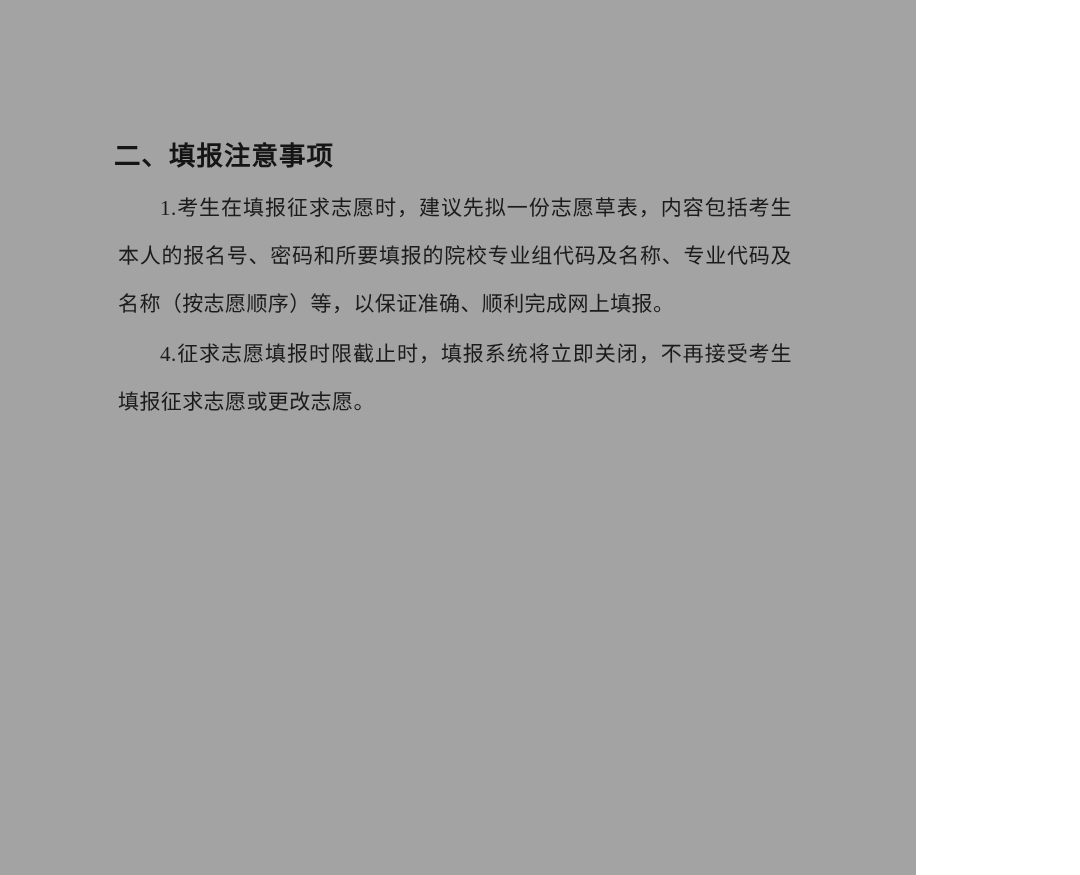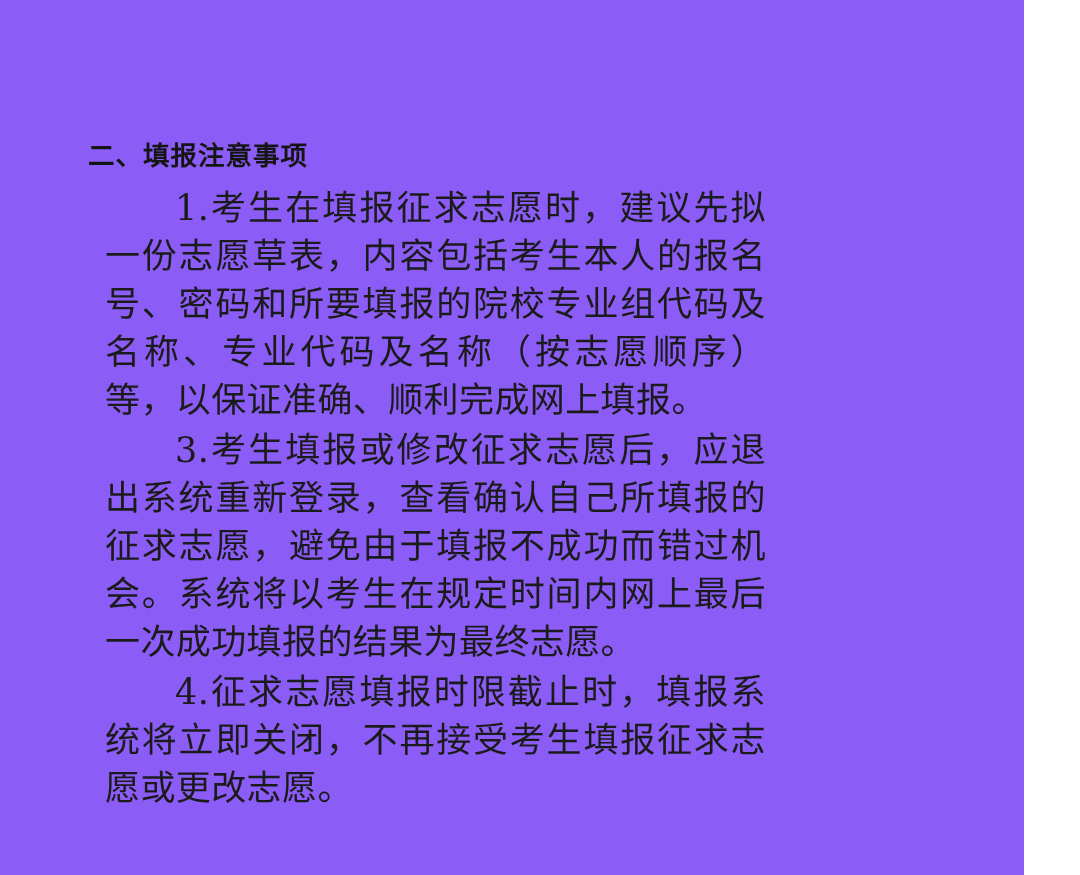--- a/index.html
+++ b/index.html
@@ -10,63 +10,63 @@
   }
   body {
     width: 1080px;
     height: 875px;
     overflow: hidden;
     font-family: "DejaVu Serif", "Liberation Serif", serif;
     color: #1a1a1a;
   }
   .page {
     position: relative;
-    width: 1024px;
+    width: 916px;
     height: 875px;
-    background: #8b5cf6;
+    background: #a3a3a3;
     box-sizing: border-box;
-    padding: 140px 180px 0 88px;
+    padding: 140px 180px 0 114px;
   }
   .doc-body {
     width: 678px;
   }
   .section-heading {
     font-family: "DejaVu Serif", "Liberation Serif", serif;
     font-weight: bold;
     font-size: 26.5px;
     line-height: 1.2;
     letter-spacing: 1px;
     color: #151515;
     margin: 0 0 12px 0;
     text-indent: 0;
   }
   .para {
-    font-size: 35px;
+    font-size: 21px;
     line-height: 48px;
     letter-spacing: 0.4px;
     color: #1b1b1b;
-    margin: 0 0 2px 17px;
+    margin: 0 0 2px 4px;
     text-indent: 2em;
     text-align: justify;
     text-justify: inter-ideograph;
     white-space: normal;
+    font-family: Liberation Serif, serif;
   }
   .para:last-child {
     margin-bottom: 0;
   }
 </style>
 </head>
 <body>
 
 <div class="page">
   <div class="doc-body">
 
     <h2 class="section-heading">二、填报注意事项</h2>
 
     <p class="para">1.考生在填报征求志愿时，建议先拟一份志愿草表，内容包括考生本人的报名号、密码和所要填报的院校专业组代码及名称、专业代码及名称（按志愿顺序）等，以保证准确、顺利完成网上填报。</p>
 
 
-    <p class="para">3.考生填报或修改征求志愿后，应退出系统重新登录，查看确认自己所填报的征求志愿，避免由于填报不成功而错过机会。系统将以考生在规定时间内网上最后一次成功填报的结果为最终志愿。</p>
 
     <p class="para">4.征求志愿填报时限截止时，填报系统将立即关闭，不再接受考生填报征求志愿或更改志愿。</p>
 
   </div>
 </div>
 
 </body></html>

